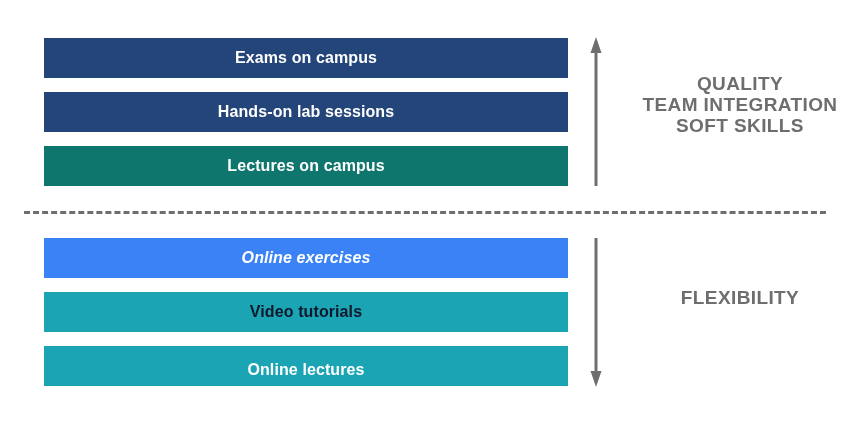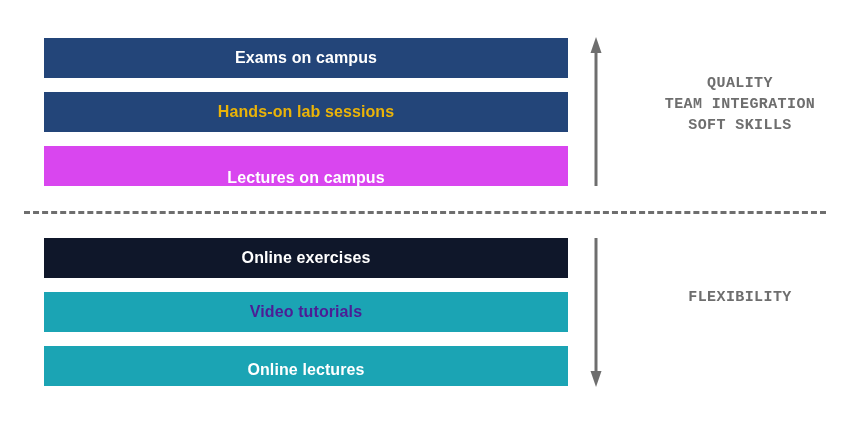--- a/index.html
+++ b/index.html
@@ -65,27 +65,26 @@
     top: 211px;
     width: 802px;
     height: 0;
     border-top: 3px dashed #6e6e6e;
   }
 
   
   .side-caption {
     position: absolute;
     color: #6e6e6e;
-    font-size: 15px;
+    font-size: 19px;
     font-weight: bold;
     letter-spacing: 0.4px;
     line-height: 21px;
     text-align: center;
     white-space: nowrap;
-    font-family: Liberation Mono, monospace;
   }
   #caption-quality {
     left: 630px;
     top: 73px;
     width: 220px;
   }
   #caption-flexibility {
     left: 630px;
     top: 287px;
     width: 220px;
@@ -95,48 +94,48 @@
 </head>
 <body>
 
 <div id="canvas" style="background: rgb(255, 255, 255);">
 
   <div class="bar-group" id="group-campus">
     <div class="bar" style="background: rgb(35, 69, 121);">
       <span class="bar-label" style="color: rgb(255, 255, 255);">Exams on campus</span>
     </div>
     <div class="bar" style="background: rgb(35, 69, 121);">
-      <span class="bar-label" style="color: #eab308;">Hands-on lab sessions</span>
+      <span class="bar-label" style="color: #ffffff;">Hands-on lab sessions</span>
     </div>
-    <div class="bar" style="background: #d946ef; align-items: flex-end;">
+    <div class="bar" style="background: #0f766e;">
       <span class="bar-label" style="color: rgb(255, 255, 255);">Lectures on campus</span>
     </div>
   </div>
 
   <div class="arrow" id="arrow-up">
     <svg width="20" height="152" viewBox="0 0 20 152" xmlns="http://www.w3.org/2000/svg">
       <line x1="10" y1="150" x2="10" y2="14" stroke="#6e6e6e" stroke-width="3"></line>
       <polygon points="10,1 4.5,17 15.5,17" fill="#6e6e6e"></polygon>
     </svg>
   </div>
 
   <div class="side-caption" id="caption-quality" style="color: rgb(110, 110, 110);">
     <span class="caption-line">QUALITY</span>
     <span class="caption-line">TEAM INTEGRATION</span>
     <span class="caption-line">SOFT SKILLS</span>
   </div>
 
   <div id="divider" style="border-top-color: rgb(110, 110, 110);"></div>
 
   <div class="bar-group" id="group-online">
-    <div class="bar" style="background: #0f172a;">
+    <div class="bar" style="background: #3b82f6; font-style: italic;">
       <span class="bar-label" style="color: rgb(255, 255, 255);">Online exercises</span>
     </div>
     <div class="bar" style="background: rgb(27, 164, 180);">
-      <span class="bar-label" style="color: #4c1d95;">Video tutorials</span>
+      <span class="bar-label" style="color: #0f172a;">Video tutorials</span>
     </div>
     <div class="bar" style="background: rgb(27, 164, 180);">
       <span class="bar-label" style="color: rgb(255, 255, 255); margin-top: 8px;">Online lectures</span>
     </div>
   </div>
 
   <div class="arrow" id="arrow-down">
     <svg width="20" height="150" viewBox="0 0 20 150" xmlns="http://www.w3.org/2000/svg">
       <line x1="10" y1="0" x2="10" y2="136" stroke="#6e6e6e" stroke-width="3"></line>
       <polygon points="10,149 4.5,133 15.5,133" fill="#6e6e6e"></polygon>

